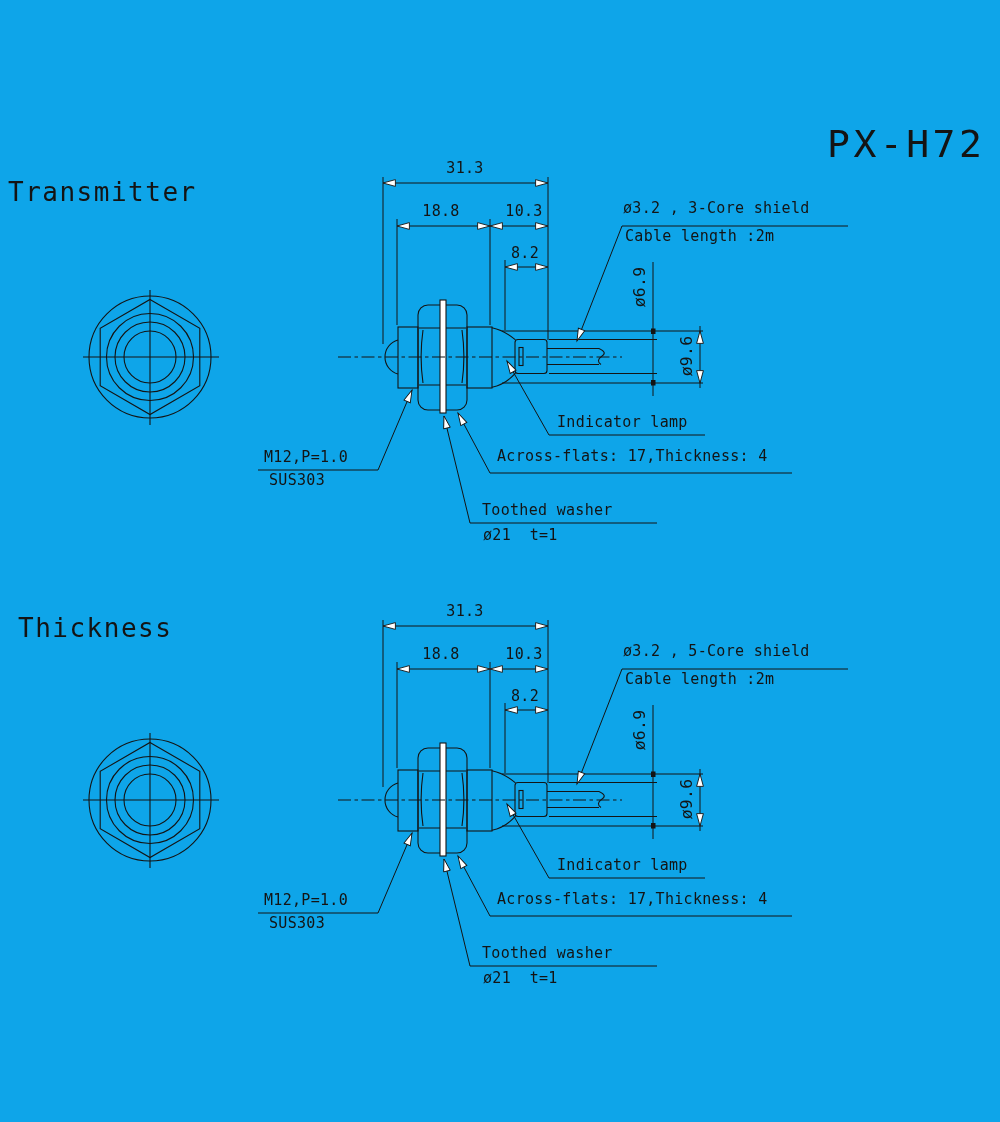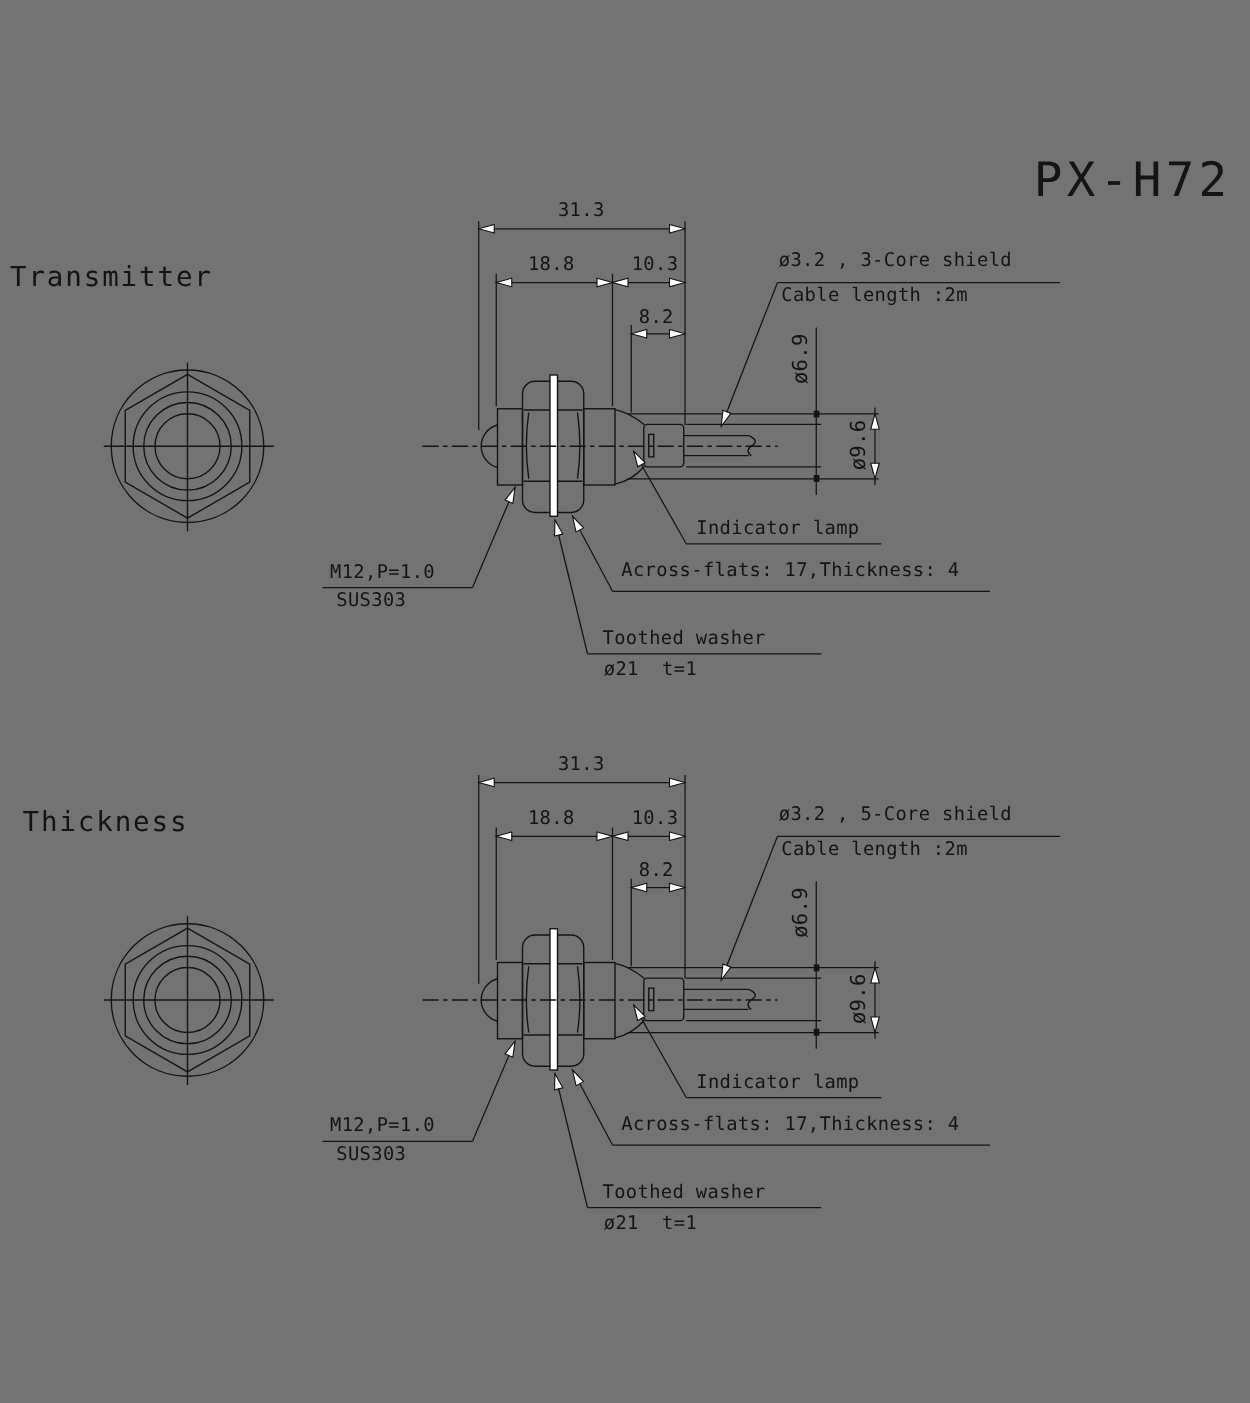--- a/index.html
+++ b/index.html
@@ -1,26 +1,26 @@
 <!DOCTYPE html>
 <html><head>
 <meta charset="utf-8">
 <style>
   html,body{margin:0;padding:0;background:#fff;}
   .sheet{
-    position:relative;width:1000px;height:1122px;background:#737373;
+    position:relative;width:1000px;height:1122px;background:#0ea5e9;
     font-family:"DejaVu Sans Mono", monospace;color:#141414;overflow:hidden;
   }
   svg.linework{position:absolute;left:0;top:0;}
   .t{position:absolute;white-space:pre;line-height:1.05;}
   .fs17{font-size:15px;letter-spacing:0.3px;}
   .fs16{font-size:16.5px;letter-spacing:0.2px;}
   .ctr{transform:translateX(-50%);}
   .rot{transform:translate(-50%,-50%) rotate(-90deg);transform-origin:center;}
-  .name{font-size:22px;letter-spacing:1.5px;margin-top:32px;}
+  .name{font-size:26px;letter-spacing:1.5px;}
   .title{position:absolute;left:827px;top:125px;font-size:38px;letter-spacing:3.5px;}
   .unit{position:absolute;left:0;width:1000px;height:560px;}
 </style>
 </head>
 <body>
 
 <div class="sheet">
 
   <svg class="linework" width="1000" height="1122" viewBox="0 0 1000 1122" fill="none" stroke="#141414" stroke-width="1.1">
     <defs>

